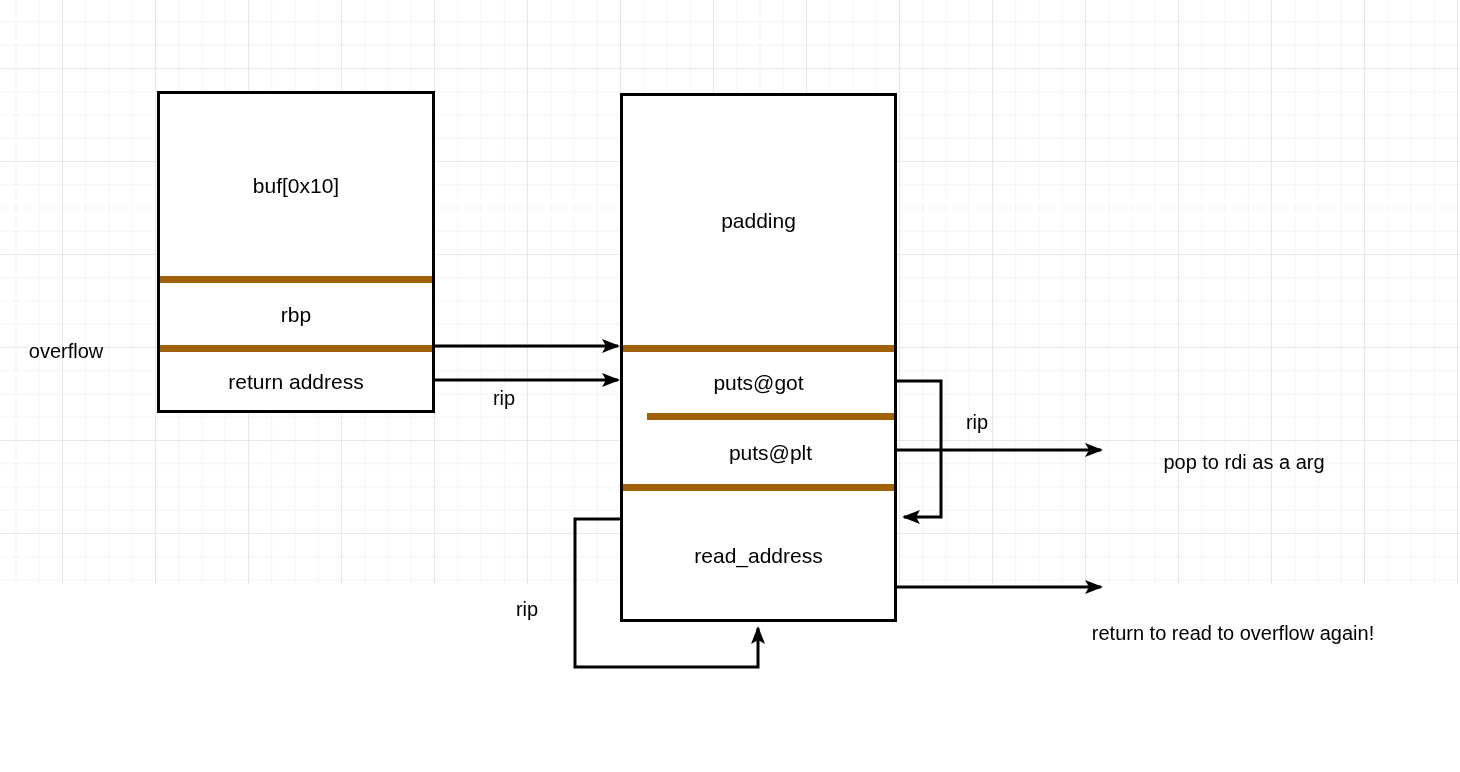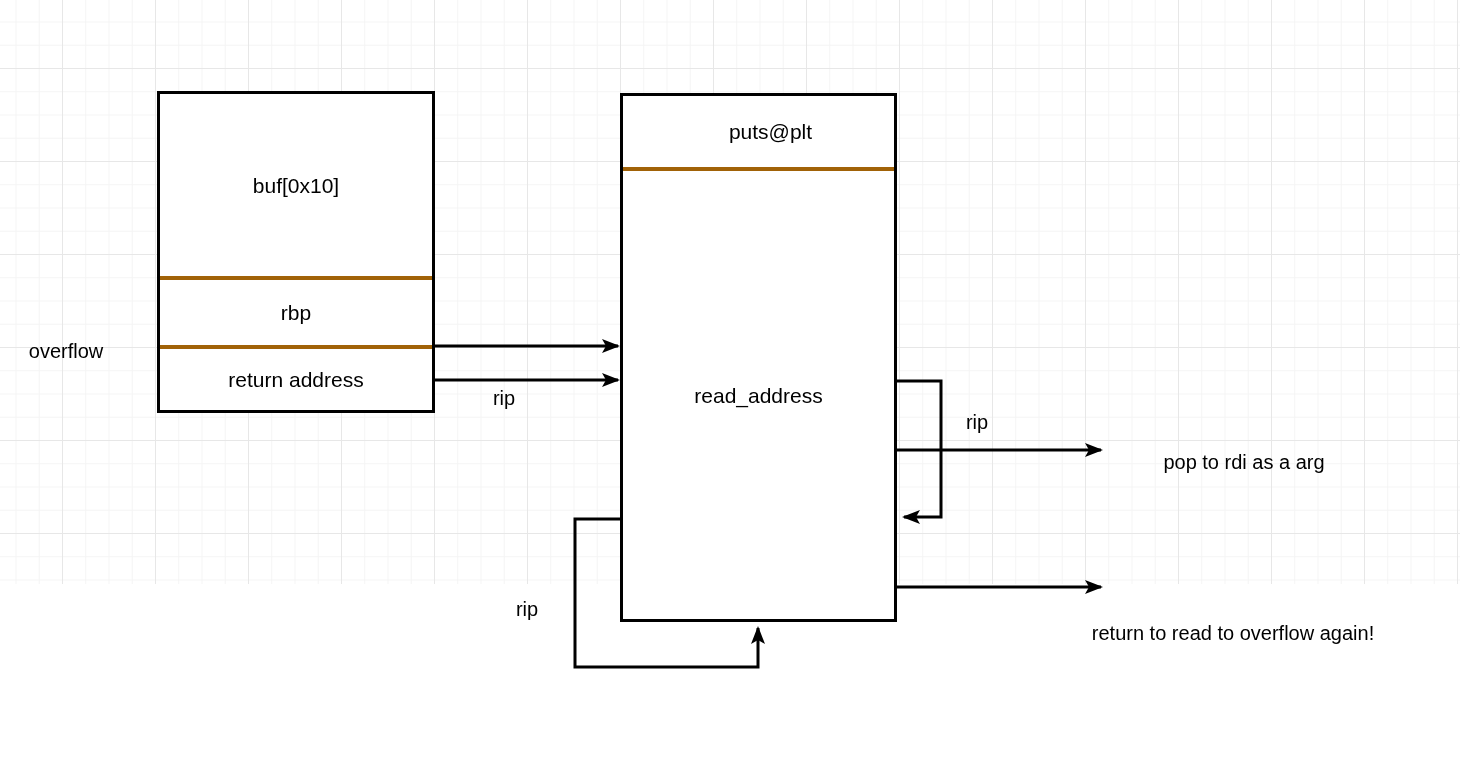--- a/index.html
+++ b/index.html
@@ -37,21 +37,21 @@
   .row {
     box-sizing: border-box;
     display: flex;
     align-items: center;
     justify-content: center;
     font-size: 21px;
     line-height: 1;
     white-space: nowrap;
   }
   .row + .row {
-    border-top: 4px solid #a16207;
+    border-top: 7px solid #a16207;
   }
   #stack-box { left: 157px; top: 91px; width: 278px; height: 322px; }
   #stack-row-buf    { height: 182px; }
   #stack-row-rbp    { height: 69px; }
   #stack-row-return { flex: 1 1 auto; }
 
   #rop-box { left: 620px; top: 93px; width: 277px; height: 529px; }
   #rop-row-padding { height: 249px; }
   #rop-row-pop-rdi { height: 69px; }
   #rop-row-puts-got { height: 68px; }
@@ -85,20 +85,26 @@
     </div>
     <div class="row" id="stack-row-rbp">
       <span>rbp</span>
     </div>
     <div class="row" id="stack-row-return">
       <span>return address</span>
     </div>
   </div>
 
   <div class="box" id="rop-box">
+    <div class="row" id="rop-row-padding">
+      <span>padding</span>
+    </div>
+    <div class="row" id="rop-row-puts-got">
+      <span>puts@got</span>
+    </div>
     <div class="row" id="rop-row-puts-plt">
       <span>puts@plt</span>
     </div>
     <div class="row" id="rop-row-read-address">
       <span>read_address</span>
     </div>
   </div>
 
   <svg id="connectors" viewBox="0 0 1460 772" xmlns="http://www.w3.org/2000/svg">
     <defs>

